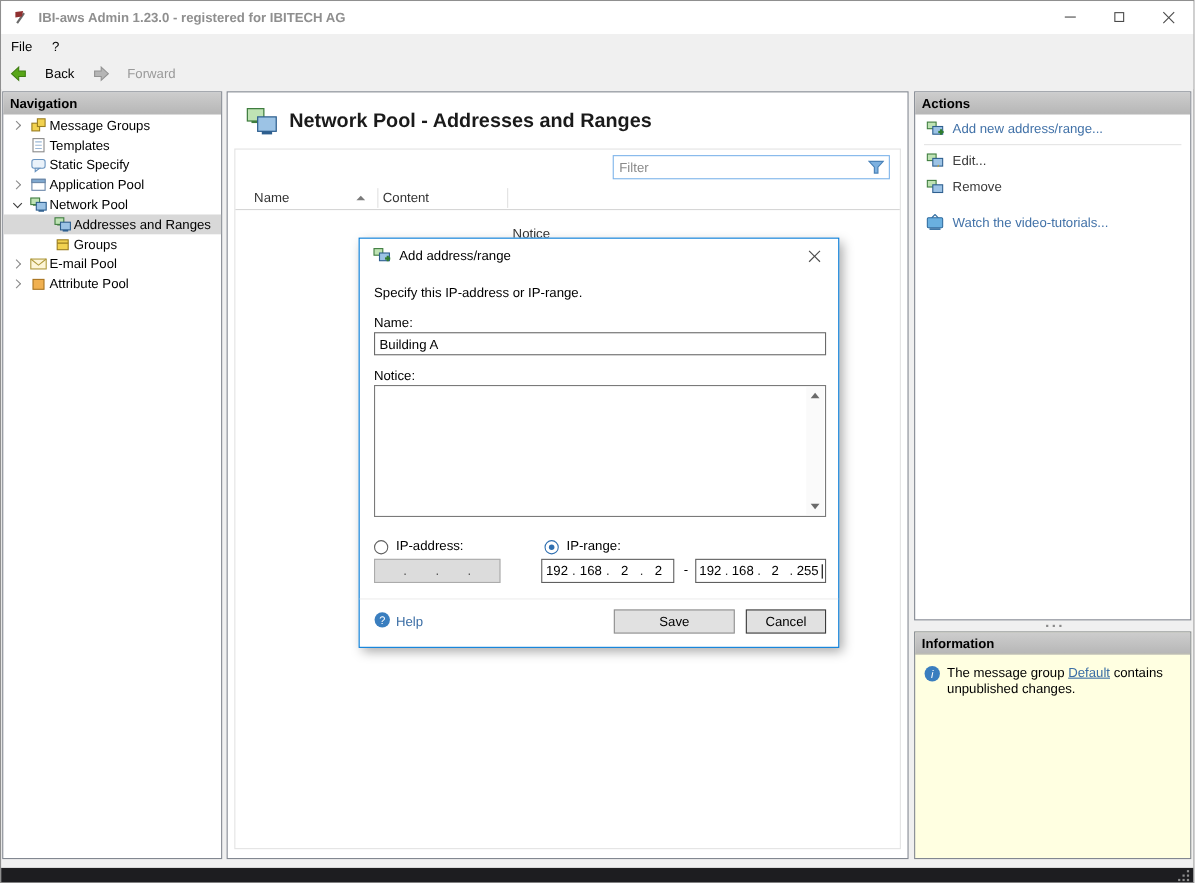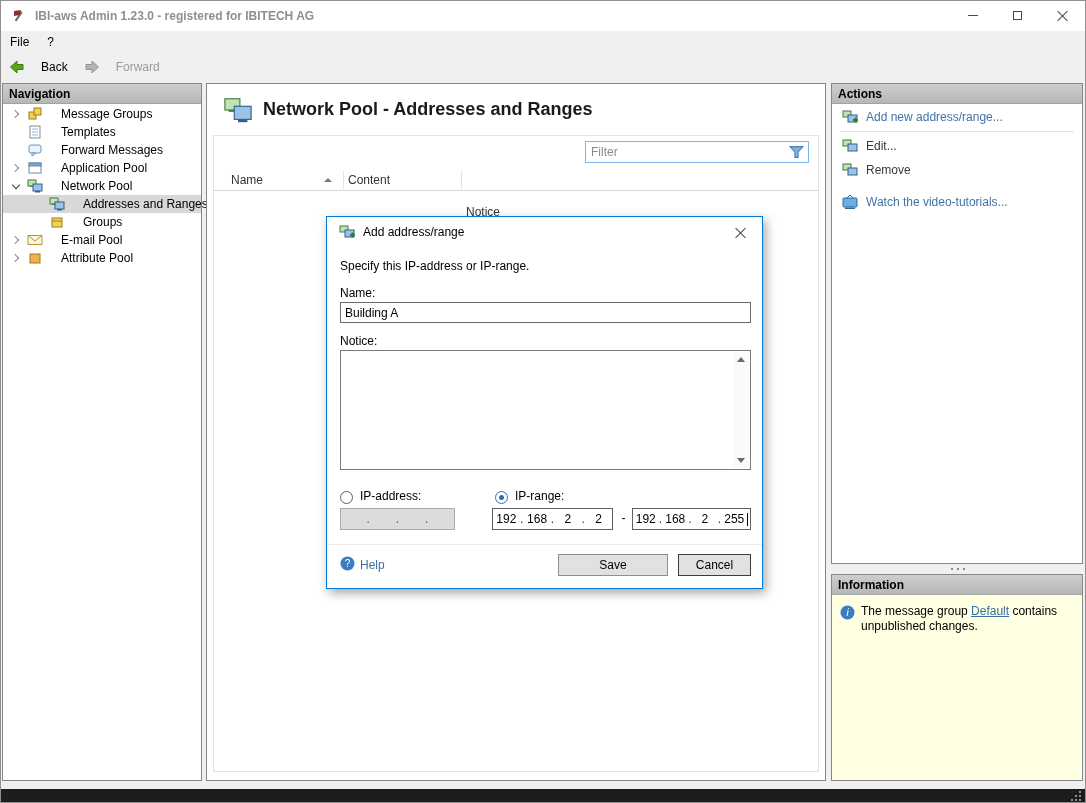--- a/index.html
+++ b/index.html
@@ -32,28 +32,28 @@
   .nav-panel { position:absolute; left:1px; top:82px; width:200px; height:698px; background:#fff; border:1px solid #828790; }
   .tree { position:absolute; left:0; top:21px; right:0; }
   .trow { display:flex; align-items:center; height:18px; }
   .trow.selected { background:#d8d8d8; }
   .chev-box { width:14px; height:14px; margin-left:6px; display:flex; align-items:center; justify-content:center; flex:none; }
   .trow.ind .chev-box { margin-left:28px; }
   .chev { width:6px; height:6px; border-right:1.5px solid #8a8a8a; border-bottom:1.5px solid #8a8a8a; }
   .chev.right { transform:rotate(-45deg); margin-left:-2px; }
   .chev.down { transform:rotate(45deg); border-color:#3a3a3a; margin-top:-2px; }
   .t-icon { width:16px; height:16px; margin-left:4px; flex:none; }
-  .t-label { margin-left:18px; white-space:nowrap; }
+  .t-label { margin-left:2px; white-space:nowrap; }
 
   
   .center-panel { position:absolute; left:205px; top:82px; width:620px; height:698px; background:#fff; border:1px solid #828790; }
   .page-icon { position:absolute; left:16px; top:11px; width:30px; height:30px; }
   .page-title { position:absolute; left:56px; top:15px; font-size:18px; font-weight:600; color:#1a1a1a; }
   .list-area { position:absolute; left:6px; top:51px; width:606px; height:637px; border:1px solid #e3e3e3; }
-  .filter-box { position:absolute; right:9px; top:5px; width:224px; height:22px; border:1px solid #7eb4ea; background:#fff; display:flex; align-items:center; }
+  .filter-box { position:absolute; right:9px; top:5px; width:252px; height:22px; border:1px solid #7eb4ea; background:#fff; display:flex; align-items:center; }
   .filter-input { flex:1; border:none; outline:none; height:18px; padding-left:5px; font-family:"Liberation Sans",sans-serif; font-size:12px; color:#333; background:transparent; }
   .filter-input::placeholder { color:#8a8a8a; }
   .funnel { width:15px; height:14px; margin-right:4px; flex:none; }
   .lv-header { position:absolute; left:0; top:33px; width:100%; height:22px; border-bottom:1px solid #d6d6d6; }
   .lv-col { position:absolute; top:0; line-height:22px; color:#333; }
   .col-sep { position:absolute; top:2px; width:1px; height:18px; background:#e2e2e2; }
   .sort-up { position:absolute; top:9px; width:0; height:0; border-left:4px solid transparent; border-right:4px solid transparent; border-bottom:4px solid #7a7a7a; }
 
   
   .actions-panel { position:absolute; left:830px; top:82px; width:252px; height:481px; background:#fff; border:1px solid #828790; }
@@ -187,21 +187,21 @@
       </div>
 
       <div class="trow">
         <span class="chev-box"></span>
         <span class="t-icon">
           <svg width="16" height="16" viewBox="0 0 16 16">
               <rect x="2" y="3" width="12" height="8" rx="2" fill="#eaf2fa" stroke="#6a94c0"></rect>
               <polygon points="5,11 5,14 9,11" fill="#eaf2fa" stroke="#6a94c0"></polygon>
             </svg>
         </span>
-        <span class="t-label">Forward Messages</span>
+        <span class="t-label">Static Specify</span>
       </div>
 
       <div class="trow">
         <span class="chev-box">
             <span class="chev right"></span>
           </span>
         <span class="t-icon">
           <svg width="16" height="16" viewBox="0 0 16 16">
               <rect x="2" y="3" width="12" height="10" fill="#fff" stroke="#6a87a8"></rect>
               <rect x="2" y="3" width="12" height="3" fill="#7fa8cf" stroke="#6a87a8"></rect>

